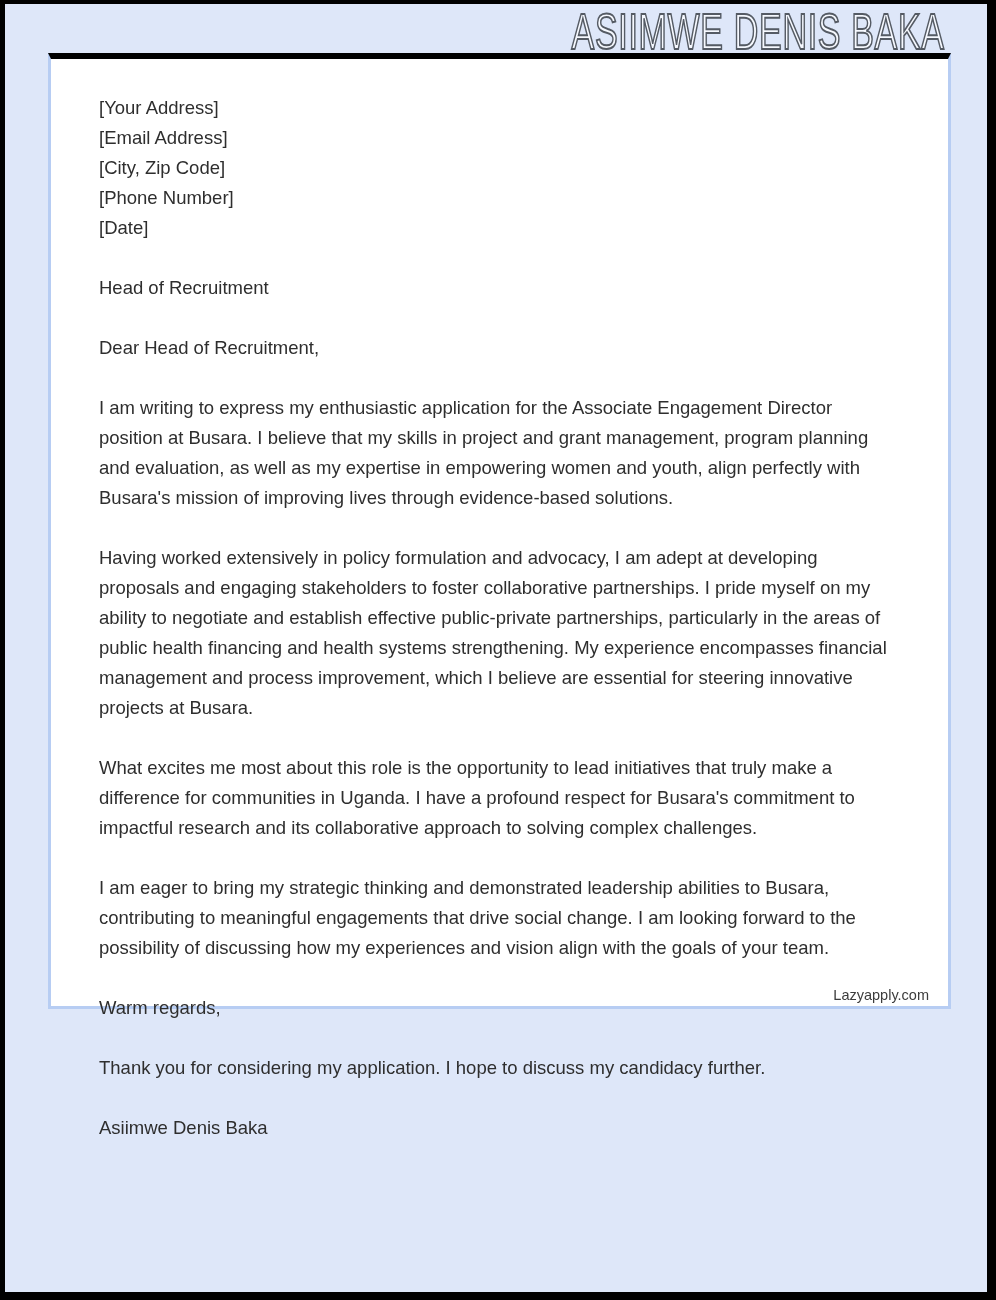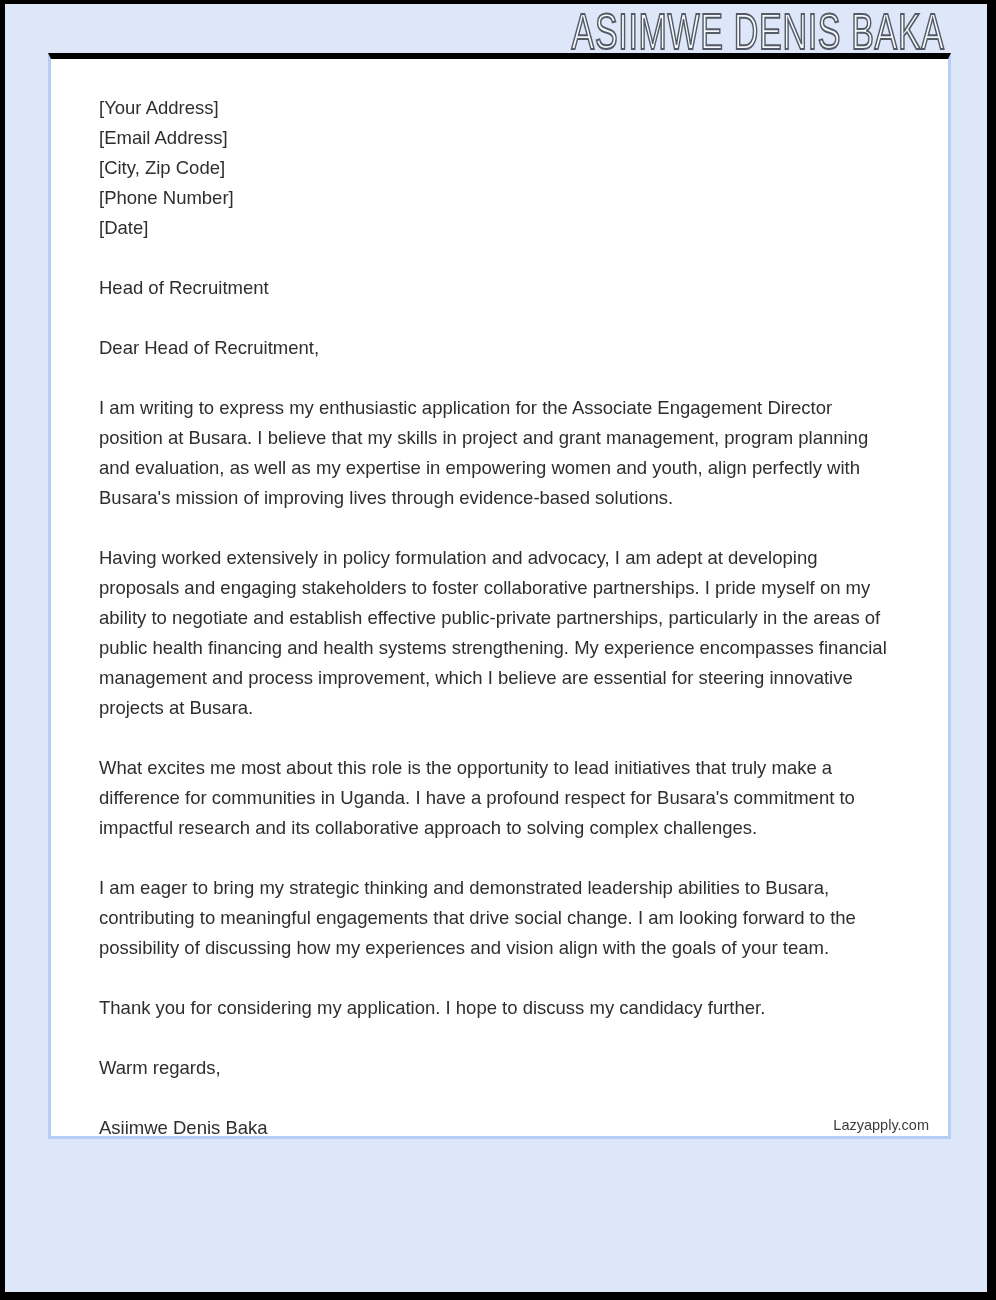--- a/index.html
+++ b/index.html
@@ -38,21 +38,21 @@
     -webkit-text-stroke:2px var(--name_outline);
     text-shadow:0 0 1px var(--name_outline);
     transform:scaleX(0.68);
     transform-origin:100% 50%;
   }
 
   
   .document{
     position:absolute;
     left:48px;top:53px;
-    width:903px;height:1086px;
+    width:903px;height:956px;
     box-sizing:border-box;
     background:var(--doc_white);
     border-top:6px solid var(--bar_black);
     border-left:3px solid var(--doc_border_blue);
     border-right:3px solid var(--doc_border_blue);
     border-bottom:3px solid var(--doc_border_blue);
     padding:34px 48px 0 48px;
   }
   .letter{
     width:798px;
@@ -121,25 +121,25 @@
 
     <div class="block">
       <p>What excites me most about this role is the opportunity to lead initiatives that truly make a difference for communities in Uganda. I have a profound respect for Busara's commitment to impactful research and its collaborative approach to solving complex challenges.</p>
     </div>
 
     <div class="block">
       <p>I am eager to bring my strategic thinking and demonstrated leadership abilities to Busara, contributing to meaningful engagements that drive social change. I am looking forward to the possibility of discussing how my experiences and vision align with the goals of your team.</p>
     </div>
 
     <div class="block">
-      <div>Thank you for considering my application. I hope to discuss my candidacy further.</div>
+      <div>Warm regards,</div>
     </div>
 
     <div class="block">
-      <div>Warm regards,</div>
+      <div>Thank you for considering my application. I hope to discuss my candidacy further.</div>
     </div>
 
     <div class="block">
       <div>Asiimwe Denis Baka</div>
     </div>
 
   </div>
 
   <div class="brand-tag">Lazyapply.com</div>
 </div>

